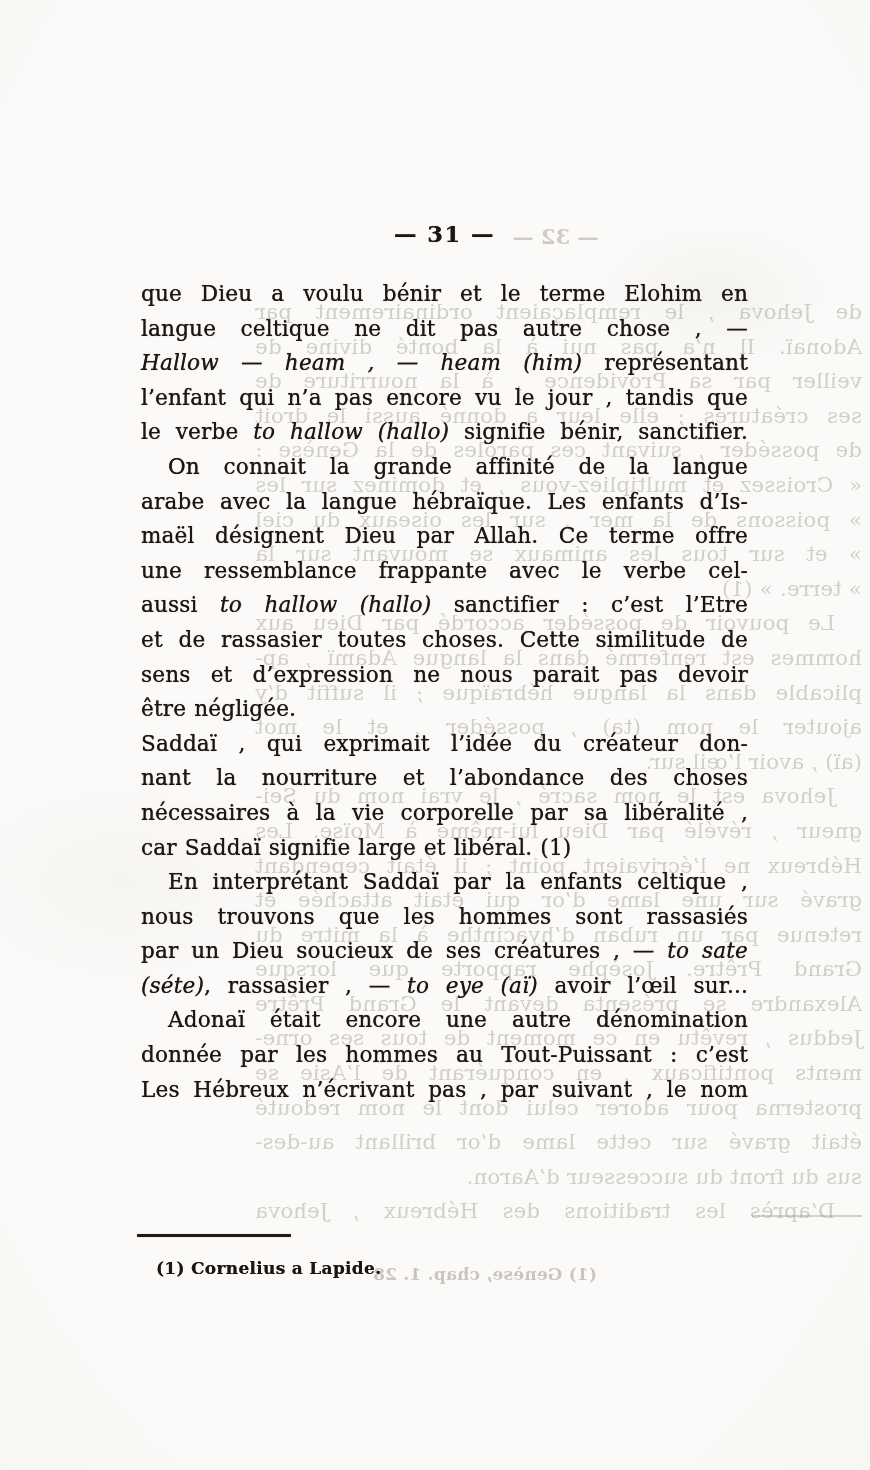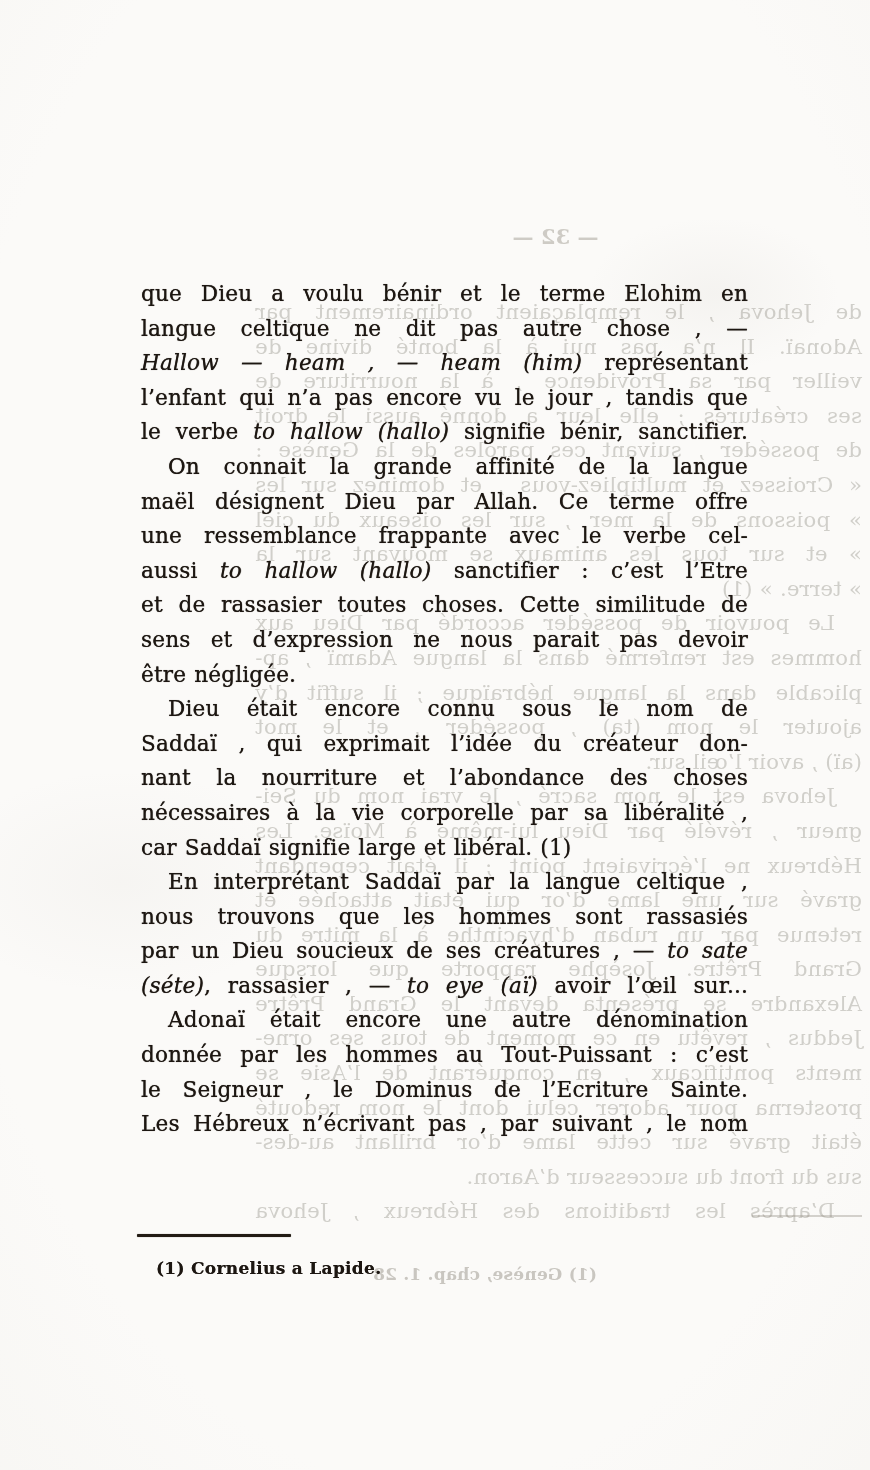--- a/index.html
+++ b/index.html
@@ -120,55 +120,55 @@
         <div class="bline j">ments pontificaux , en conquérant de l’Asie se</div>
         <div class="bline j">prosterna pour adorer celui dont le nom redouté</div>
         <div class="bline j">était gravé sur cette lame d’or brillant au-des-</div>
         <div class="bline">sus du front du successeur d’Aaron.</div>
         <div class="bline j ind">D’après les traditions des Hébreux , Jehova</div>
         <div class="bleed-footrule"></div>
       <div class="bleed-footnote">(1) Genèse, chap. 1. 28</div>
     </div>
   </div>
 
+  <div class="page-header">— 31 —</div>
 
   <div class="text-block">
       <div>
         <div class="line j"><span>que Dieu a voulu bénir et le terme Elohim en</span></div>
         <div class="line j"><span>langue celtique ne dit pas autre chose , —</span></div>
         <div class="line j"><span class="it">Hallow — heam , — heam (him)</span><span> représentant</span></div>
         <div class="line j"><span>l’enfant qui n’a pas encore vu le jour , tandis que</span></div>
         <div class="line j"><span>le verbe </span><span class="it">to hallow (hallo)</span><span> signifie bénir, sanctifier.</span></div>
       </div>
       <div>
         <div class="line j ind"><span>On connait la grande affinité de la langue</span></div>
+        <div class="line j"><span>arabe avec la langue hébraïque. Les enfants d’Is-</span></div>
         <div class="line j"><span>maël désignent Dieu par Allah. Ce terme offre</span></div>
         <div class="line j"><span>une ressemblance frappante avec le verbe cel-</span></div>
         <div class="line j"><span>aussi </span><span class="it">to hallow (hallo)</span><span> sanctifier : c’est l’Etre</span></div>
         <div class="line j"><span>et de rassasier toutes choses. Cette similitude de</span></div>
         <div class="line j"><span>sens et d’expression ne nous parait pas devoir</span></div>
         <div class="line"><span>être négligée.</span></div>
       </div>
       <div>
-        <div class="line j ind"><span>Dieu était encore connu sous le nom de</span></div>
         <div class="line j"><span>Saddaï , qui exprimait l’idée du créateur don-</span></div>
         <div class="line j"><span>nant la nourriture et l’abondance des choses</span></div>
         <div class="line j"><span>nécessaires à la vie corporelle par sa libéralité ,</span></div>
         <div class="line"><span>car Saddaï signifie large et libéral. (1)</span></div>
       </div>
       <div>
-        <div class="line j ind"><span>En interprétant Saddaï par la langue celtique ,</span></div>
+        <div class="line j ind"><span>En interprétant Saddaï par la enfants celtique ,</span></div>
         <div class="line j"><span>nous trouvons que les hommes sont rassasiés</span></div>
         <div class="line j"><span>par un Dieu soucieux de ses créatures , — </span><span class="it">to sate</span></div>
         <div class="line j"><span class="it">(séte)</span><span>, rassasier , — </span><span class="it">to eye (aï)</span><span> avoir l’œil sur...</span></div>
       </div>
       <div>
         <div class="line j ind"><span>Adonaï était encore une autre dénomination</span></div>
         <div class="line j"><span>donnée par les hommes au Tout-Puissant : c’est</span></div>
-        <div class="line j"><span>le Seigneur , le Dominus de l’Ecriture Sainte.</span></div>
         <div class="line j"><span>Les Hébreux n’écrivant pas , par suivant , le nom</span></div>
       </div>
     </div>
 
   <div class="footnote-rule"></div>
   <div class="footnote-text">(1) Cornelius a Lapide.</div>
 
 </div>
 
 </body></html>

